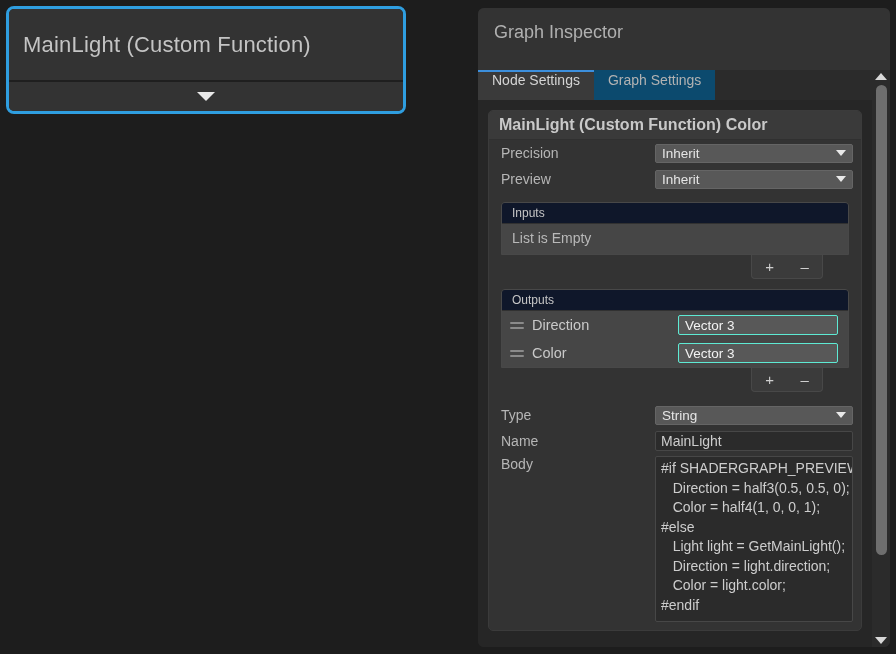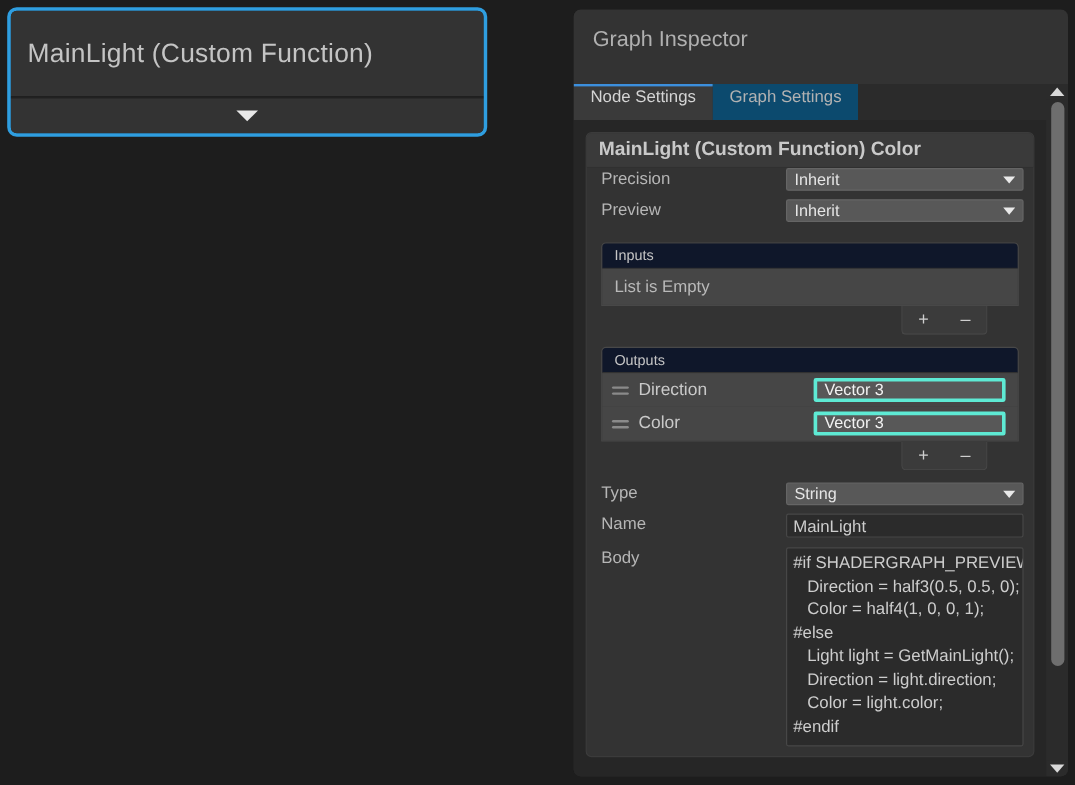--- a/index.html
+++ b/index.html
@@ -110,21 +110,21 @@
   #panel-title {
     background: #3a3a3a;
     color: #c9c9c9;
     font-size: 16px; font-weight: bold;
     padding: 5px 10px;
     border-radius: 4px 4px 0 0;
     border-bottom: 1px solid #303030;
   }
 
   .field-row {
-    display: flex; align-items: flex-start;
+    display: flex; align-items: center;
     height: 26px;
     padding: 0 8px 0 12px;
     gap: 6px;
   }
   .field-label { color: #b6b6b6; font-size: 14px; width: 148px; flex: none; }
 
   .dropdown {
     flex: 1; height: 19px;
     background: #585858;
     border: 1px solid #656565;
@@ -169,22 +169,22 @@
     height: 28px;
   }
   .drag-handle {
     width: 14px; flex: none;
     display: flex; flex-direction: column; gap: 3px;
   }
   .drag-handle i { display: block; height: 2px; background: #8a8a8a; border-radius: 1px; }
   .list-item-name { color: #c9c9c9; font-size: 14.5px; flex: 1; }
   .item-dropdown {
     width: 160px; height: 20px; flex: none;
-    background: #585858; border: 3px solid #5eead4; border-radius: 2px;
-    display: flex; align-items: flex-end; padding: 0 6px; position: relative;
+    background: #585858; border: 1px solid #5eead4; border-radius: 2px;
+    display: flex; align-items: center; padding: 0 6px; position: relative;
     color: #f2f2f2; font-size: 13.5px;
   }
   .list-footer {
     height: 24px;
     display: flex; justify-content: flex-end;
   }
   .footer-btns {
     background: #3b3b3b;
     border: 1px solid #484848;
     border-top: none;

